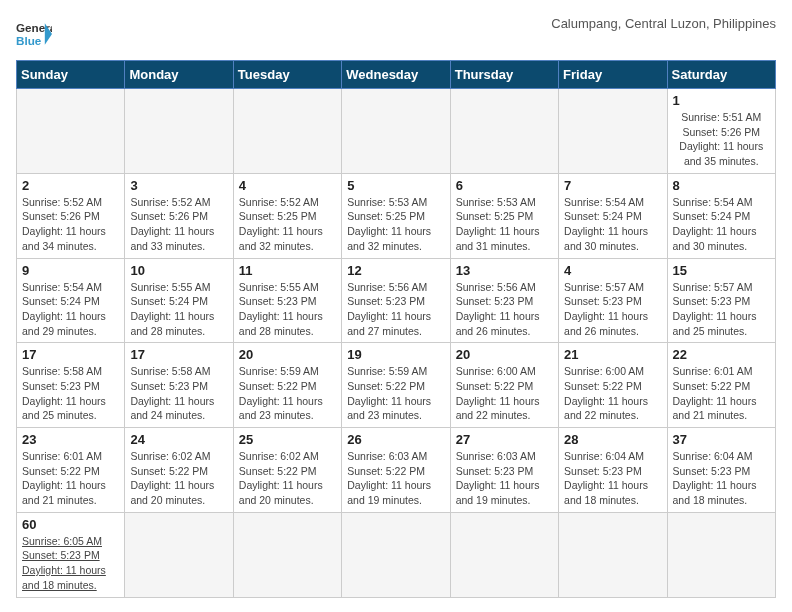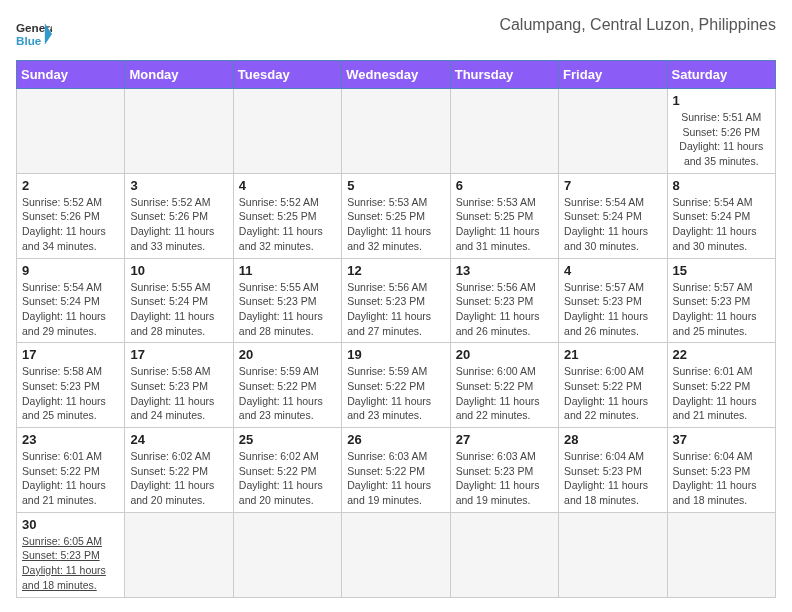--- a/index.html
+++ b/index.html
@@ -27,30 +27,30 @@
     }
     .title-area {
       text-align: right;
     }
     .month-title {
       font-size: 32px;
       font-weight: bold;
       color: #333;
     }
     .location-title {
-      font-size: 16px;
+      font-size: 13px;
       color: #555;
     }
     .calendar {
       width: 100%;
       border-collapse: collapse;
       border: 1px solid #ccc;
     }
     .calendar th {
-      background: #8b5cf6;
+      background: #0c4a6e;
       color: #fff;
       font-size: 13px;
       font-weight: bold;
       padding: 6px 4px;
       text-align: left;
       border: 1px solid #5080c0;
     }
     .calendar td {
       border: 1px solid #ccc;
       vertical-align: top;
@@ -322,21 +322,21 @@
         <td>
           <div class="day-number">37</div>
           <div class="day-info" style="white-space: pre-line;">Sunrise: 6:04 AM
 Sunset: 5:23 PM
 Daylight: 11 hours
 and 18 minutes.</div>
         </td>
       </tr>
       <tr>
         <td>
-          <div class="day-number">30</div>
+          <div class="day-number">60</div>
           <div class="day-info" style="white-space: pre-line; text-decoration: underline;">Sunrise: 6:05 AM
 Sunset: 5:23 PM
 Daylight: 11 hours
 and 18 minutes.</div>
         </td>
         <td class="last-row"></td>
         <td class="last-row"></td>
         <td class="last-row"></td>
         <td class="last-row"></td>
         <td class="last-row"></td>

